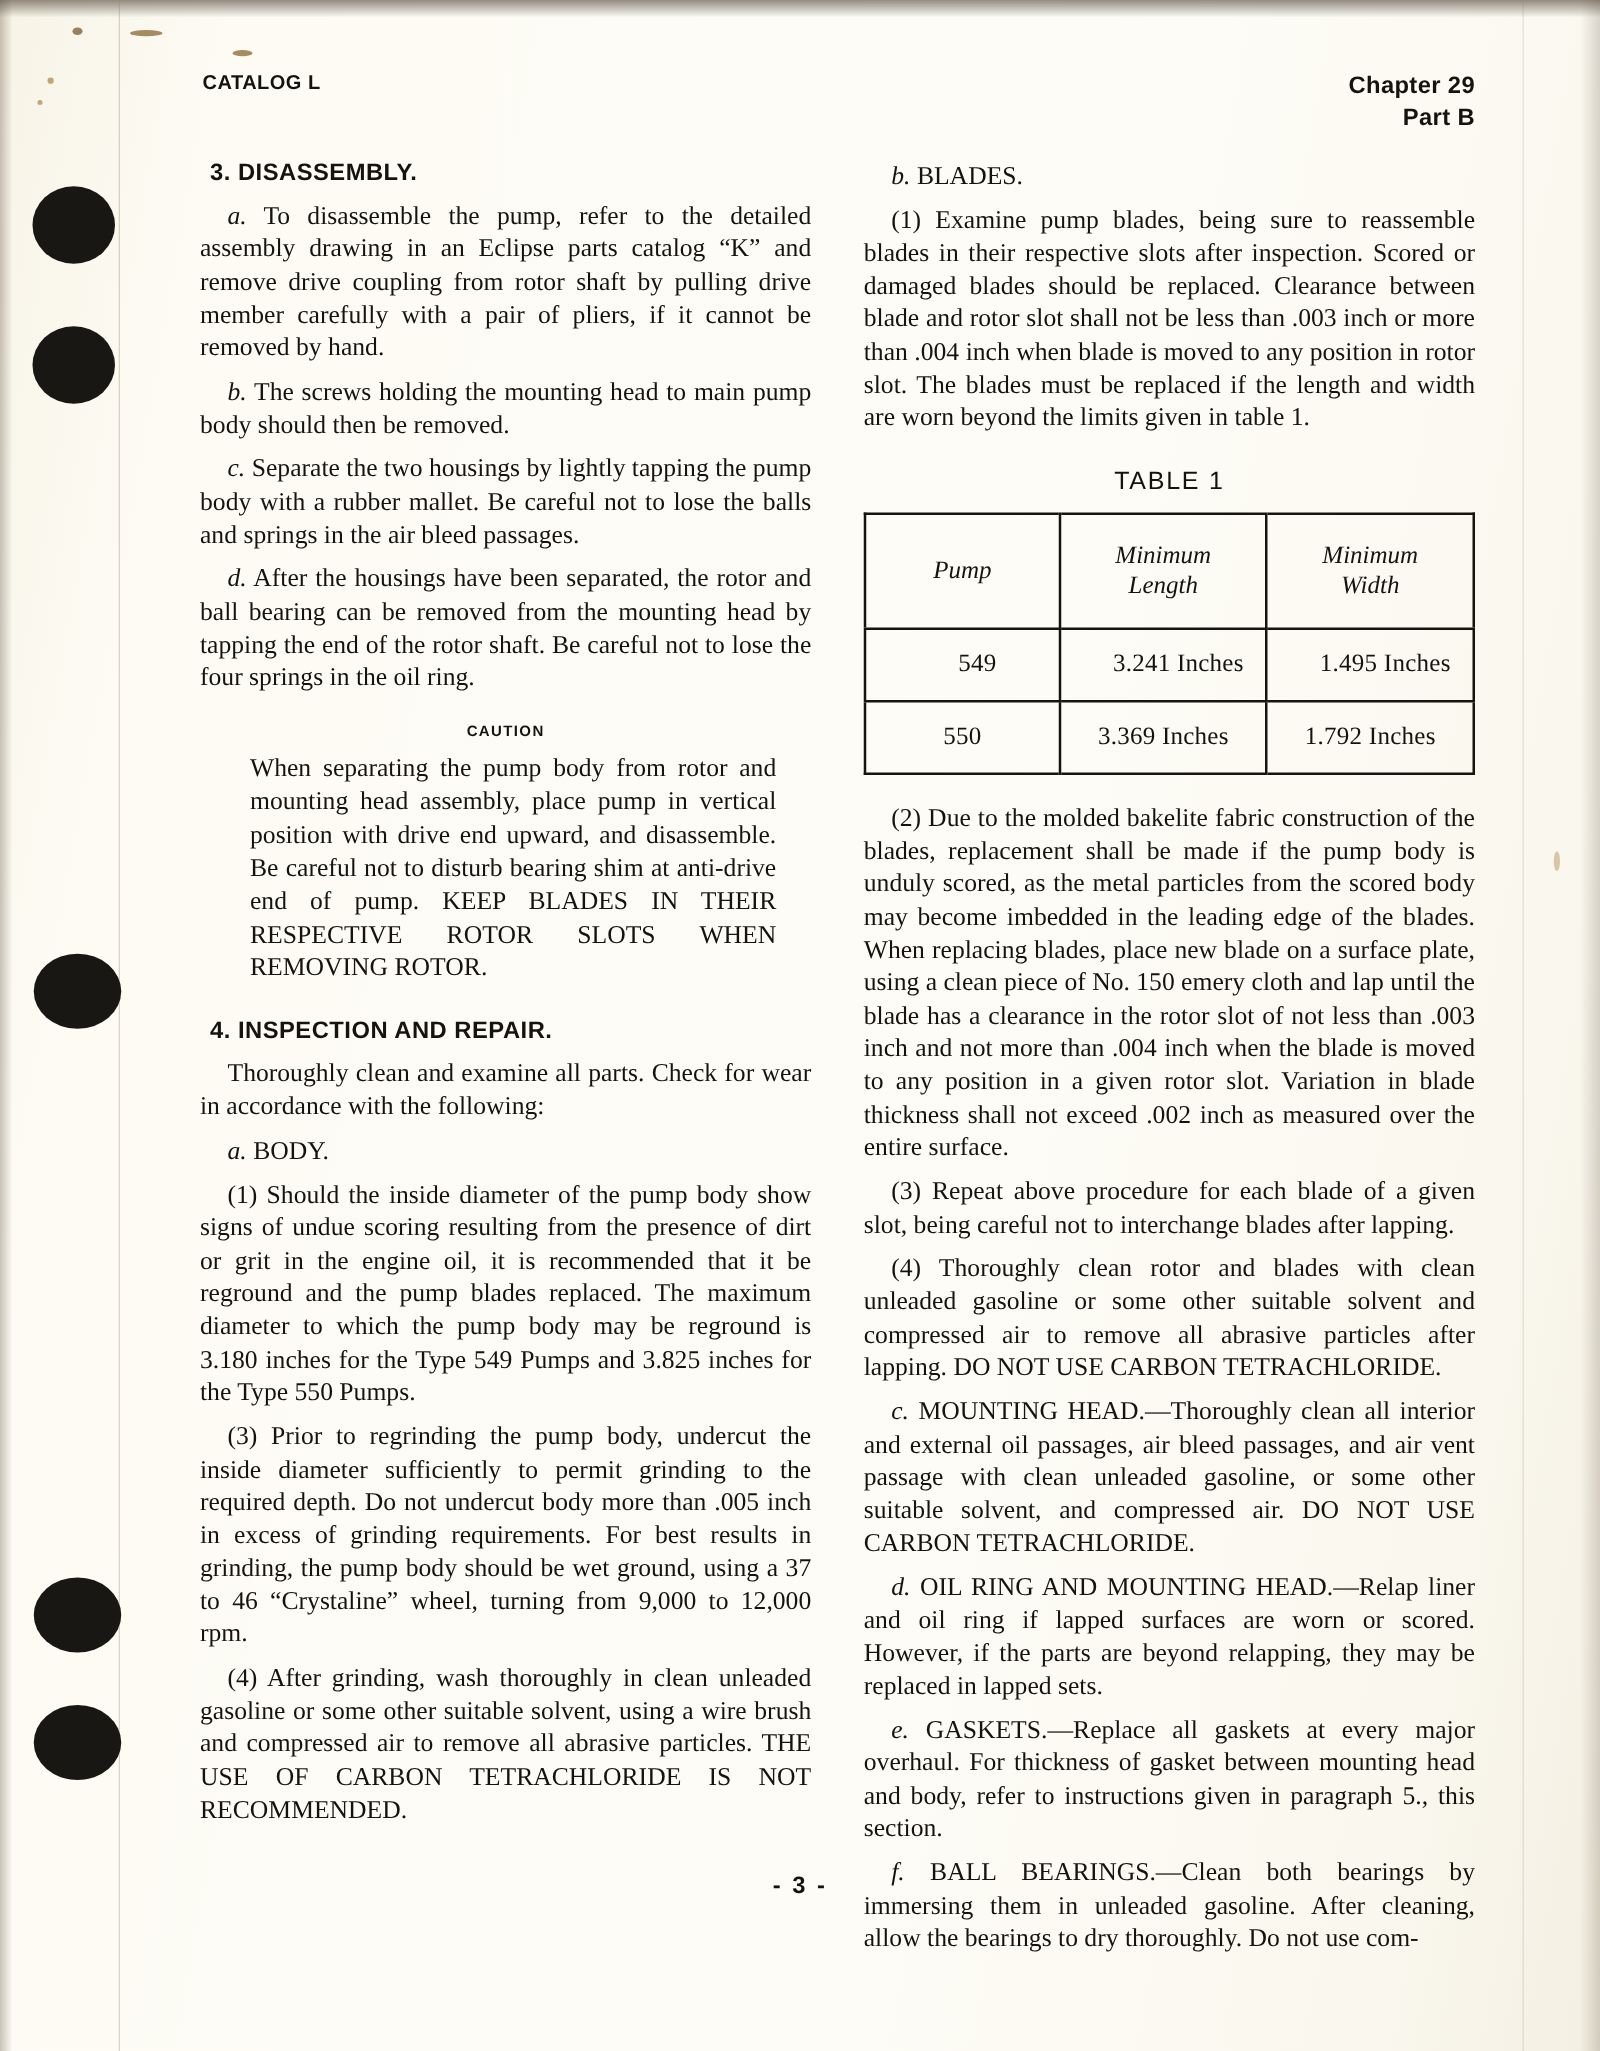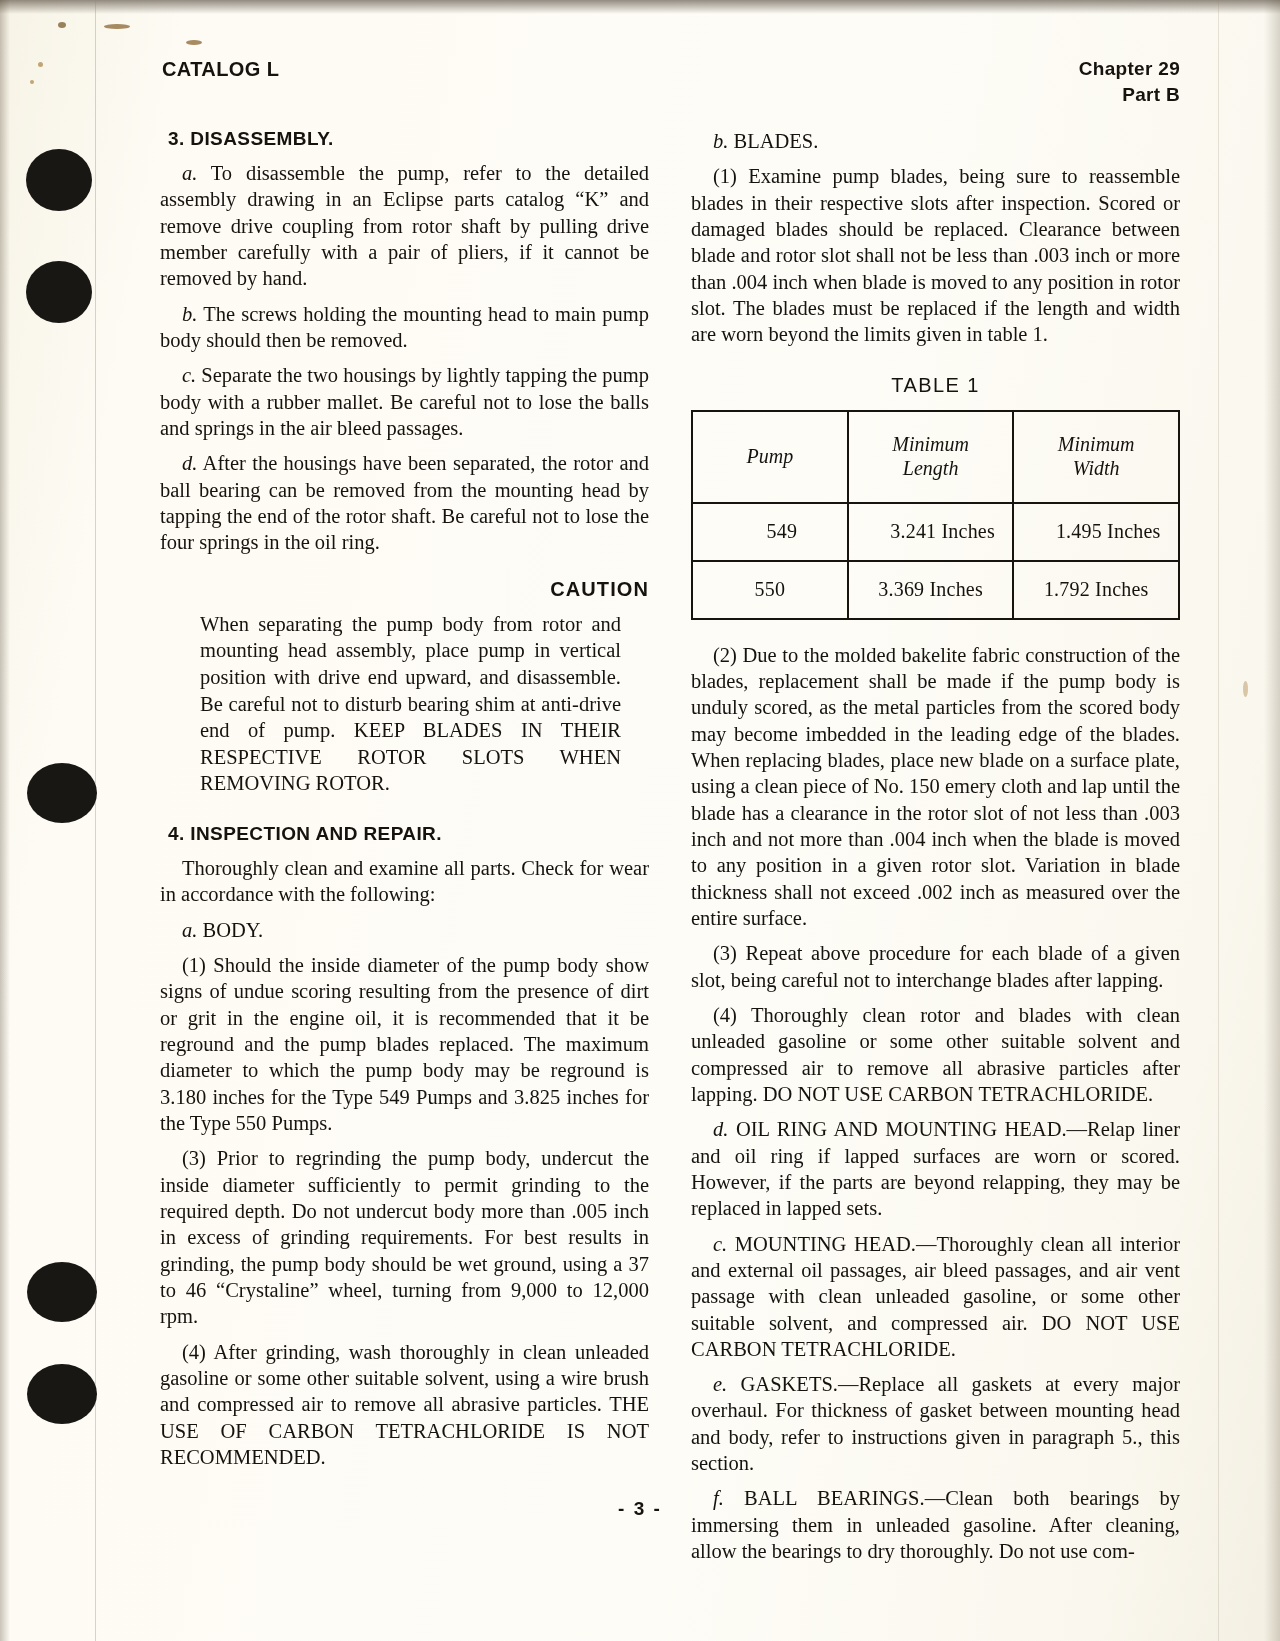--- a/index.html
+++ b/index.html
@@ -67,21 +67,21 @@
     top: 56px;
     width: 1020px;
   }
   .runhead {
     position: relative;
     height: 64px;
     font-family: "Liberation Sans", "DejaVu Sans", sans-serif;
   }
   .runhead .left {
     position: absolute; left: 2px; top: 2px;
-    font-size: 20px; font-weight: 700; letter-spacing: .4px; text-align: center;
+    font-size: 16px; font-weight: 700; letter-spacing: .4px; text-align: center;
   }
   .runhead .right {
     position: absolute; right: 0; top: 0;
     text-align: right;
     font-size: 19px; font-weight: 700; letter-spacing: .3px;
     line-height: 1.38;
   }
 
   .cols {
     position: relative;
@@ -106,23 +106,23 @@
     line-height: 1.285;
     text-align: justify;
     text-justify: inter-word;
     hyphens: none;
   }
   p.ind { text-indent: 22px; }
   i.lbl { font-style: italic; }
 
   .caution-head {
     font-family: "Liberation Sans", "DejaVu Sans", sans-serif;
-    font-size: 20px;
+    font-size: 12px;
     font-weight: 700;
-    text-align: right;
+    text-align: center;
     letter-spacing: 1.1px;
     margin: 22px 0 10px 0;
   }
   .caution-body {
     margin: 0 28px 6px 40px;
     font-size: 20.5px;
     line-height: 1.30;
     text-align: justify;
   }
 
@@ -278,23 +278,23 @@
             </tr>
           </tbody>
         </table>
 
         <p class="ind after-table"><span>(2)</span><span> Due to the molded bakelite fabric construction of the blades, replacement shall be made if the pump body is unduly scored, as the metal particles from the scored body may become imbedded in the leading edge of the blades.  When replacing blades, place new blade on a surface plate, using a clean piece of No. 150 emery cloth and lap until the blade has a clearance in the rotor slot of not less than .003 inch and not more than .004 inch when the blade is moved to any position in a given rotor slot.  Variation in blade thickness shall not exceed .002 inch as measured over the entire surface.</span></p>
 
         <p class="ind"><span>(3)</span><span> Repeat above procedure for each blade of a given slot, being careful not to interchange blades after lapping.</span></p>
 
         <p class="ind"><span>(4)</span><span> Thoroughly clean rotor and blades with clean unleaded gasoline or some other suitable solvent and compressed air to remove all abrasive particles after lapping. DO NOT USE CARBON TETRACHLORIDE.</span></p>
 
+        <p class="ind"><i class="lbl">c.</i><span> MOUNTING HEAD.—Thoroughly clean all interior and external oil passages, air bleed passages, and air vent passage with clean unleaded gasoline, or some other suitable solvent, and compressed air.  DO NOT USE CARBON TETRACHLORIDE.</span></p>
+
         <p class="ind"><i class="lbl">d.</i><span> OIL RING AND MOUNTING HEAD.—Relap liner and oil ring if lapped surfaces are worn or scored.  However, if the parts are beyond relapping, they may be replaced in lapped sets.</span></p>
-
-        <p class="ind"><i class="lbl">c.</i><span> MOUNTING HEAD.—Thoroughly clean all interior and external oil passages, air bleed passages, and air vent passage with clean unleaded gasoline, or some other suitable solvent, and compressed air.  DO NOT USE CARBON TETRACHLORIDE.</span></p>
 
         <p class="ind"><i class="lbl">e.</i><span> GASKETS.—Replace all gaskets at every major overhaul.  For thickness of gasket between mounting head and body, refer to instructions given in paragraph 5., this section.</span></p>
 
         <p class="ind"><i class="lbl">f.</i><span> BALL BEARINGS.—Clean both bearings by immersing them in unleaded gasoline.  After cleaning, allow the bearings to dry thoroughly.  Do not use com-</span></p>
 
       </div>
 
     </div>
   </div>
 

